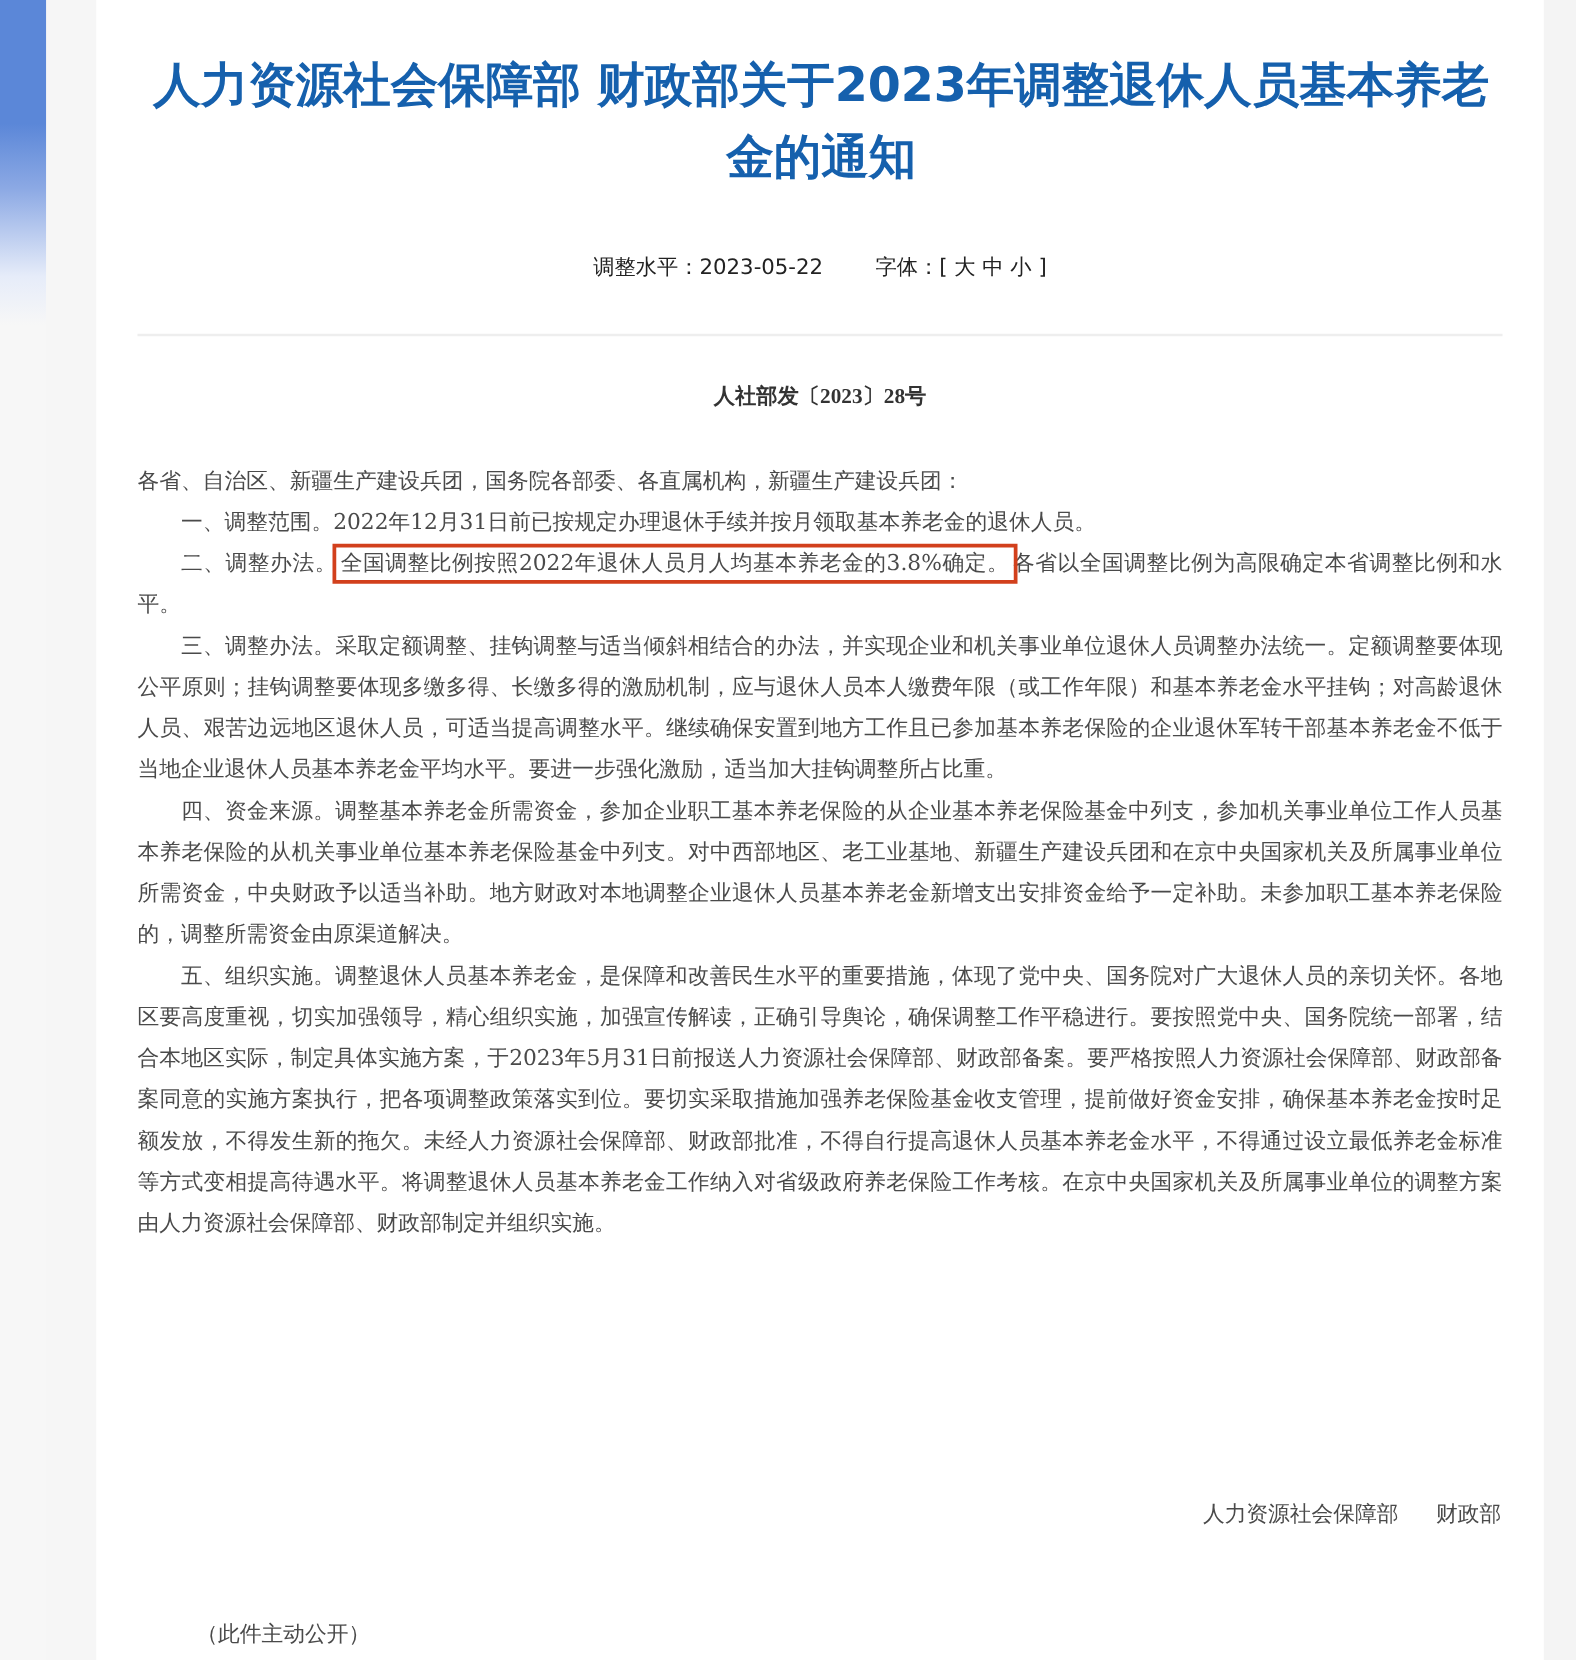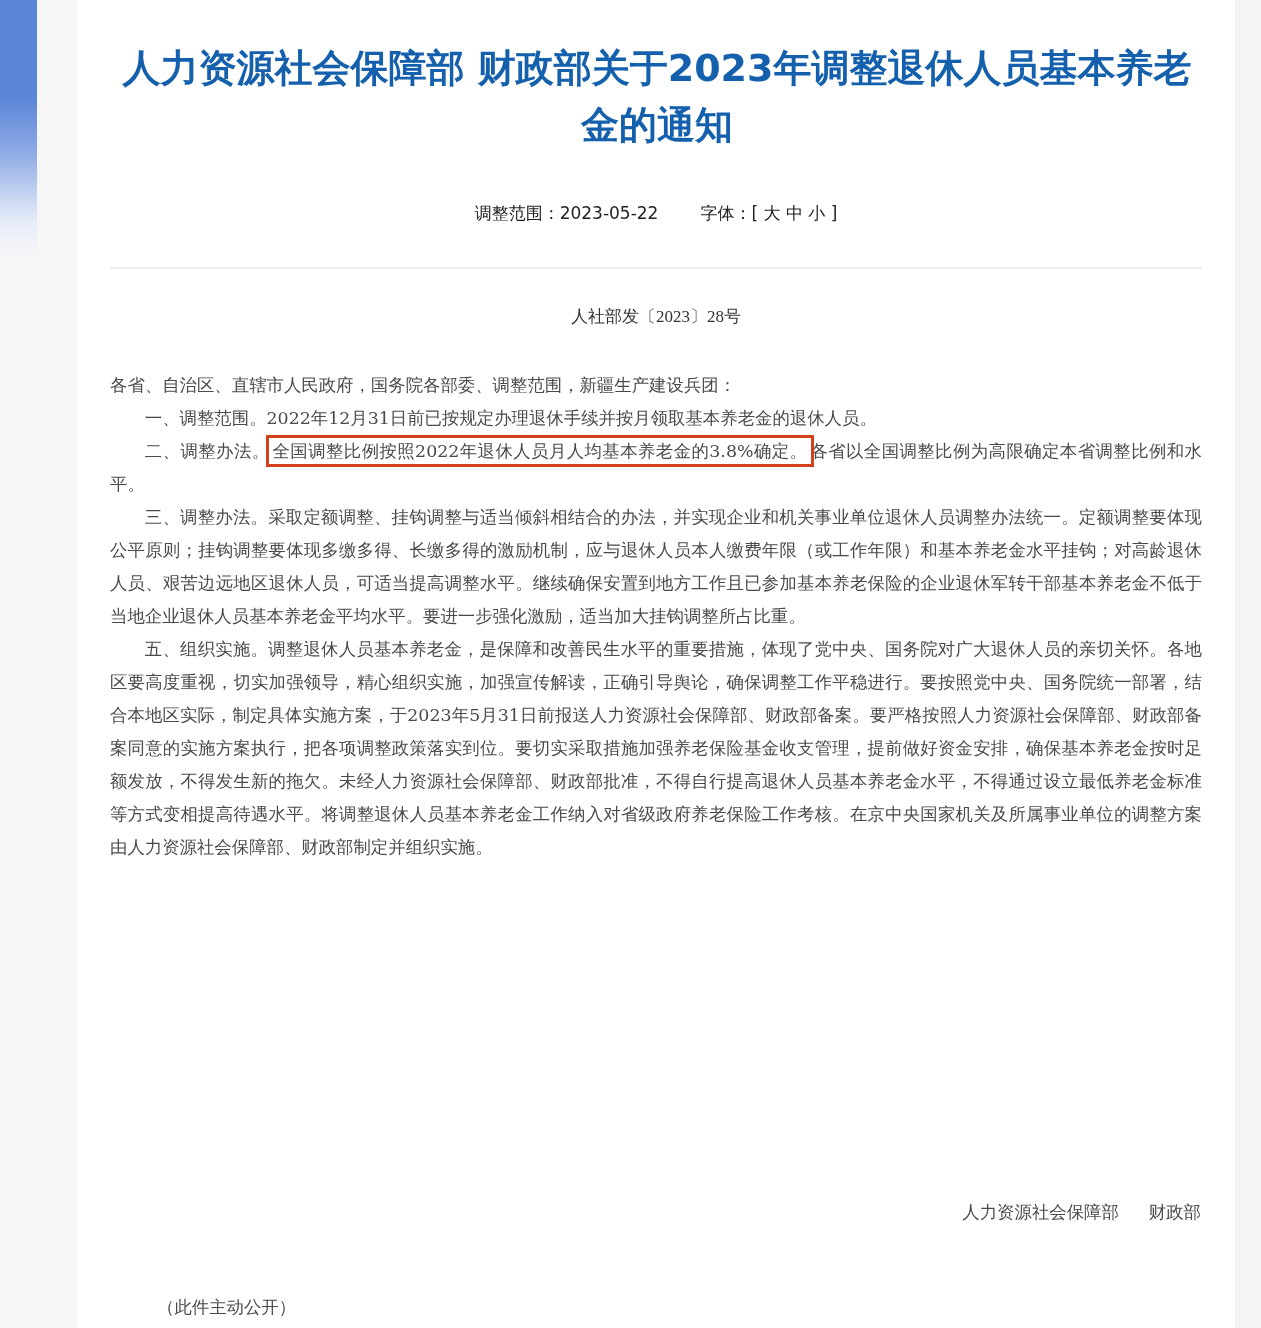--- a/index.html
+++ b/index.html
@@ -78,20 +78,21 @@
   }
   .docno {
     position: absolute;
     left: 0;
     top: 305px;
     width: 1158px;
     text-align: center;
     font-size: 17px;
     color: #333;
     font-family: "Liberation Serif", "DejaVu Serif", serif;
+    font-weight: bold;
   }
   .body-text {
     position: absolute;
     left: 33px;
     top: 369px;
     width: 1092px;
     font-size: 17.4px;
     line-height: 33px;
     color: #4a4a4a;
     text-align: justify;
@@ -136,36 +137,37 @@
 
 <div class="left-gradient"></div>
 <div class="left-strip"></div>
 <div class="right-strip"></div>
 
 <div class="page">
 
   <h1 class="title" style="margin:0;">人力资源社会保障部 财政部关于2023年调整退休人员基本养老金的通知</h1>
 
   <div class="meta">
-    <span>调整范围：</span><span>2023-05-22</span><span class="gap"></span><span>字体：</span><span>[</span>
+    <span>调整水平：</span><span>2023-05-22</span><span class="gap"></span><span>字体：</span><span>[</span>
     <span class="size-link">大</span>
     <span class="size-link">中</span>
     <span class="size-link">小</span>
     <span>]</span>
   </div>
 
   <div class="divider"></div>
 
   <div class="docno">人社部发〔2023〕28号</div>
 
   <div class="body-text">
-    <p>各省、自治区、直辖市人民政府，国务院各部委、调整范围，新疆生产建设兵团：</p>
+    <p>各省、自治区、新疆生产建设兵团，国务院各部委、各直属机构，新疆生产建设兵团：</p>
     <p class="indent">一、调整范围。2022年12月31日前已按规定办理退休手续并按月领取基本养老金的退休人员。</p>
     <p class="indent"><span>二、调整办法。</span><span class="highlight">全国调整比例按照2022年退休人员月人均基本养老金的3.8%确定。</span><span>各省以全国调整比例为高限确定本省调整比例和水平。</span></p>
     <p class="indent">三、调整办法。采取定额调整、挂钩调整与适当倾斜相结合的办法，并实现企业和机关事业单位退休人员调整办法统一。定额调整要体现公平原则；挂钩调整要体现多缴多得、长缴多得的激励机制，应与退休人员本人缴费年限（或工作年限）和基本养老金水平挂钩；对高龄退休人员、艰苦边远地区退休人员，可适当提高调整水平。继续确保安置到地方工作且已参加基本养老保险的企业退休军转干部基本养老金不低于当地企业退休人员基本养老金平均水平。要进一步强化激励，适当加大挂钩调整所占比重。</p>
+    <p class="indent">四、资金来源。调整基本养老金所需资金，参加企业职工基本养老保险的从企业基本养老保险基金中列支，参加机关事业单位工作人员基本养老保险的从机关事业单位基本养老保险基金中列支。对中西部地区、老工业基地、新疆生产建设兵团和在京中央国家机关及所属事业单位所需资金，中央财政予以适当补助。地方财政对本地调整企业退休人员基本养老金新增支出安排资金给予一定补助。未参加职工基本养老保险的，调整所需资金由原渠道解决。</p>
     <p class="indent">五、组织实施。调整退休人员基本养老金，是保障和改善民生水平的重要措施，体现了党中央、国务院对广大退休人员的亲切关怀。各地区要高度重视，切实加强领导，精心组织实施，加强宣传解读，正确引导舆论，确保调整工作平稳进行。要按照党中央、国务院统一部署，结合本地区实际，制定具体实施方案，于2023年5月31日前报送人力资源社会保障部、财政部备案。要严格按照人力资源社会保障部、财政部备案同意的实施方案执行，把各项调整政策落实到位。要切实采取措施加强养老保险基金收支管理，提前做好资金安排，确保基本养老金按时足额发放，不得发生新的拖欠。未经人力资源社会保障部、财政部批准，不得自行提高退休人员基本养老金水平，不得通过设立最低养老金标准等方式变相提高待遇水平。将调整退休人员基本养老金工作纳入对省级政府养老保险工作考核。在京中央国家机关及所属事业单位的调整方案由人力资源社会保障部、财政部制定并组织实施。</p>
   </div>
 
   <div class="signature">
     <span>人力资源社会保障部</span><span class="org-gap"></span><span>财政部</span>
   </div>
 
   <div class="public-note">（此件主动公开）</div>
 </div>
 

